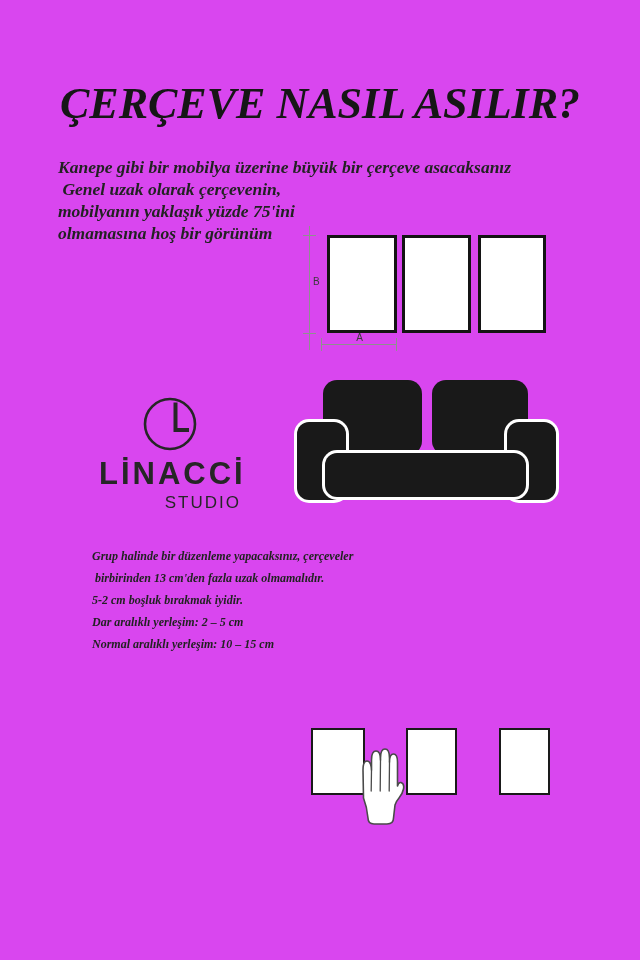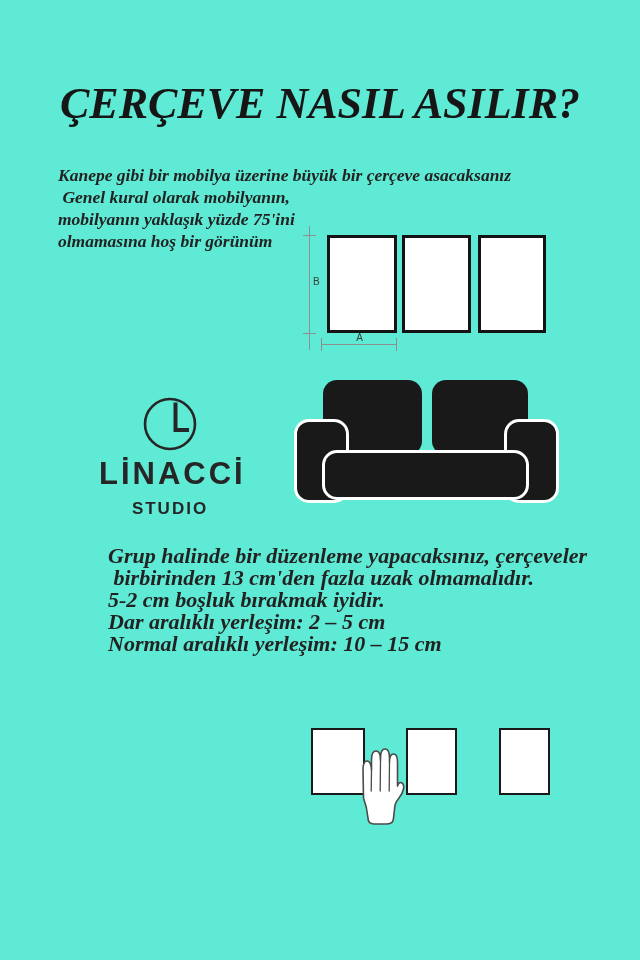--- a/index.html
+++ b/index.html
@@ -1,63 +1,63 @@
 <!DOCTYPE html>
 <html><head>
 <meta charset="utf-8">
 <style>
   html,body{margin:0;padding:0;background:#e9e9e9;}
-  .page{position:relative;width:640px;height:960px;background:#5eead4;margin:0 auto;overflow:hidden;
+  .page{position:relative;width:640px;height:960px;background:#d946ef;margin:0 auto;overflow:hidden;
         font-family:"Liberation Serif", serif;color:#1f1f1f;}
   .abs{position:absolute;}
 
   
   .title{position:absolute;left:0;top:76px;width:640px;text-align:center;
          font-size:44px;line-height:56px;font-style:italic;font-weight:bold;
          color:#161616;letter-spacing:0px;margin:0;}
 
   
   .textblock{position:absolute;font-style:italic;font-weight:bold;color:#222;}
   .textblock .line{white-space:pre;}
-  .intro{left:58px;top:164px;font-size:17.5px;line-height:22px;}
-  .spacing{left:108px;top:545px;font-size:22px;line-height:22px;}
+  .intro{left:58px;top:156px;font-size:17.5px;line-height:22px;}
+  .spacing{left:92px;top:545px;font-size:12px;line-height:22px;}
   .tip{left:105px;top:850px;font-size:14px;line-height:22px;}
 
   
   .dimline{position:absolute;background:#8f8f8f;}
   .dimlabel{position:absolute;font-family:"Liberation Sans",sans-serif;font-style:normal;
             font-weight:normal;color:#3a3a3a;font-size:10px;line-height:10px;}
   .frame{position:absolute;background:#fff;box-sizing:border-box;}
   .frame.top{border:3px solid #141414;top:235px;height:98px;}
   .frame.bottom{border:2px solid #1a1a1a;top:728px;height:67px;}
 
   
   .sofa-part{position:absolute;background:#191919;}
   .cushion{top:380px;width:99px;height:75px;border-radius:14px;z-index:1;}
   .armrest{top:422px;width:49px;height:78px;border-radius:12px;z-index:2;box-shadow:0 0 0 3px #fff;}
   .seat{left:325px;top:453px;width:201px;height:44px;border-radius:12px;z-index:3;box-shadow:0 0 0 3px #fff;}
 
   
-  .logo{position:absolute;left:99px;top:396px;width:142px;text-align:center;
+  .logo{position:absolute;left:99px;top:396px;width:142px;text-align:right;
         font-family:"Liberation Sans",sans-serif;color:#262626;}
   .logo .brand{font-size:31px;line-height:32px;letter-spacing:3px;font-weight:600;margin-top:6px;}
-  .logo .sub{font-size:17px;line-height:17px;letter-spacing:2px;font-weight:700;margin-top:10px;}
+  .logo .sub{font-size:17px;line-height:17px;letter-spacing:2px;font-weight:400;margin-top:4px;}
 
   .handsvg{position:absolute;left:357px;top:744px;z-index:5;}
 </style>
 </head>
 <body>
 
 <div class="page">
 
   <h1 class="title">ÇERÇEVE NASIL ASILIR?</h1>
 
   <div class="textblock intro">
     <div class="line">Kanepe gibi bir mobilya üzerine büyük bir çerçeve asacaksanız</div>
-    <div class="line"> Genel kural olarak mobilyanın,</div>
+    <div class="line"> Genel uzak olarak çerçevenin,</div>
     <div class="line">mobilyanın yaklaşık yüzde 75'ini</div>
     <div class="line">olmamasına hoş bir görünüm</div>
   </div>
 
   <div>
 
     <div class="dimline abs" style="left:309px;top:226px;width:1px;height:124px;"></div>
     <div class="dimline abs" style="left:303px;top:235px;width:13px;height:1px;"></div>
     <div class="dimline abs" style="left:303px;top:333px;width:13px;height:1px;"></div>
     <div class="dimlabel" style="left:313px;top:277px;">B</div>

